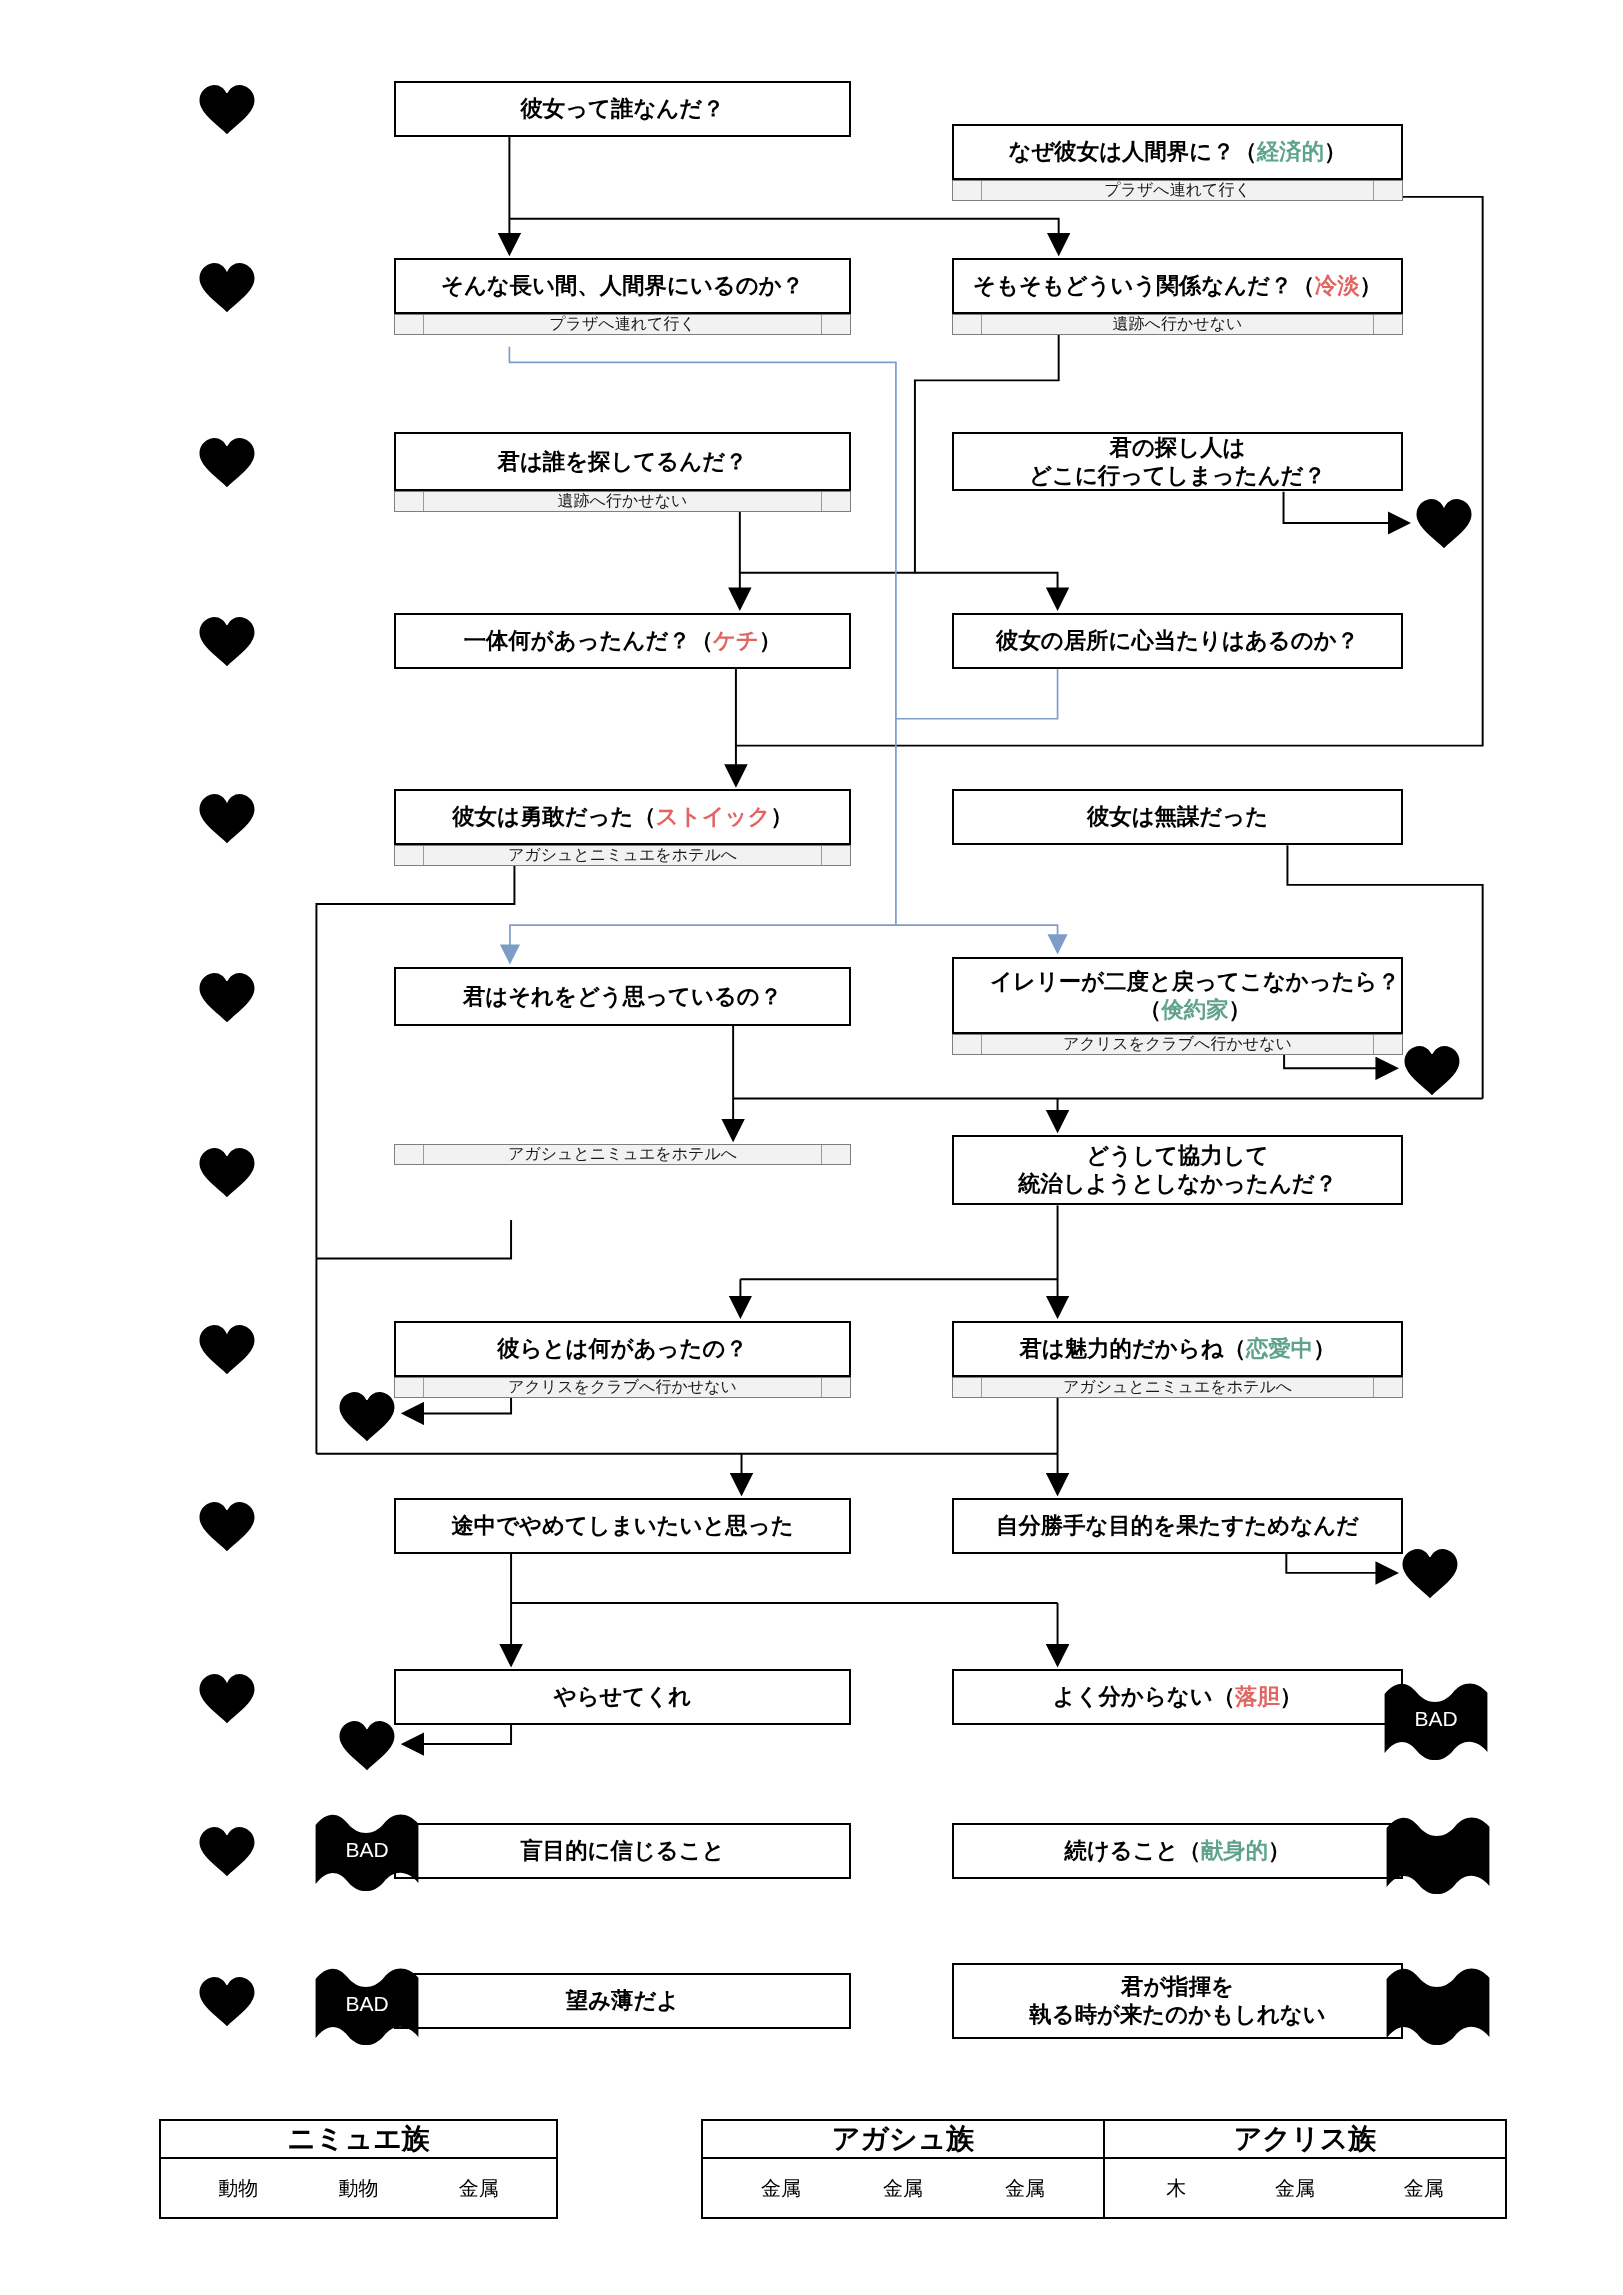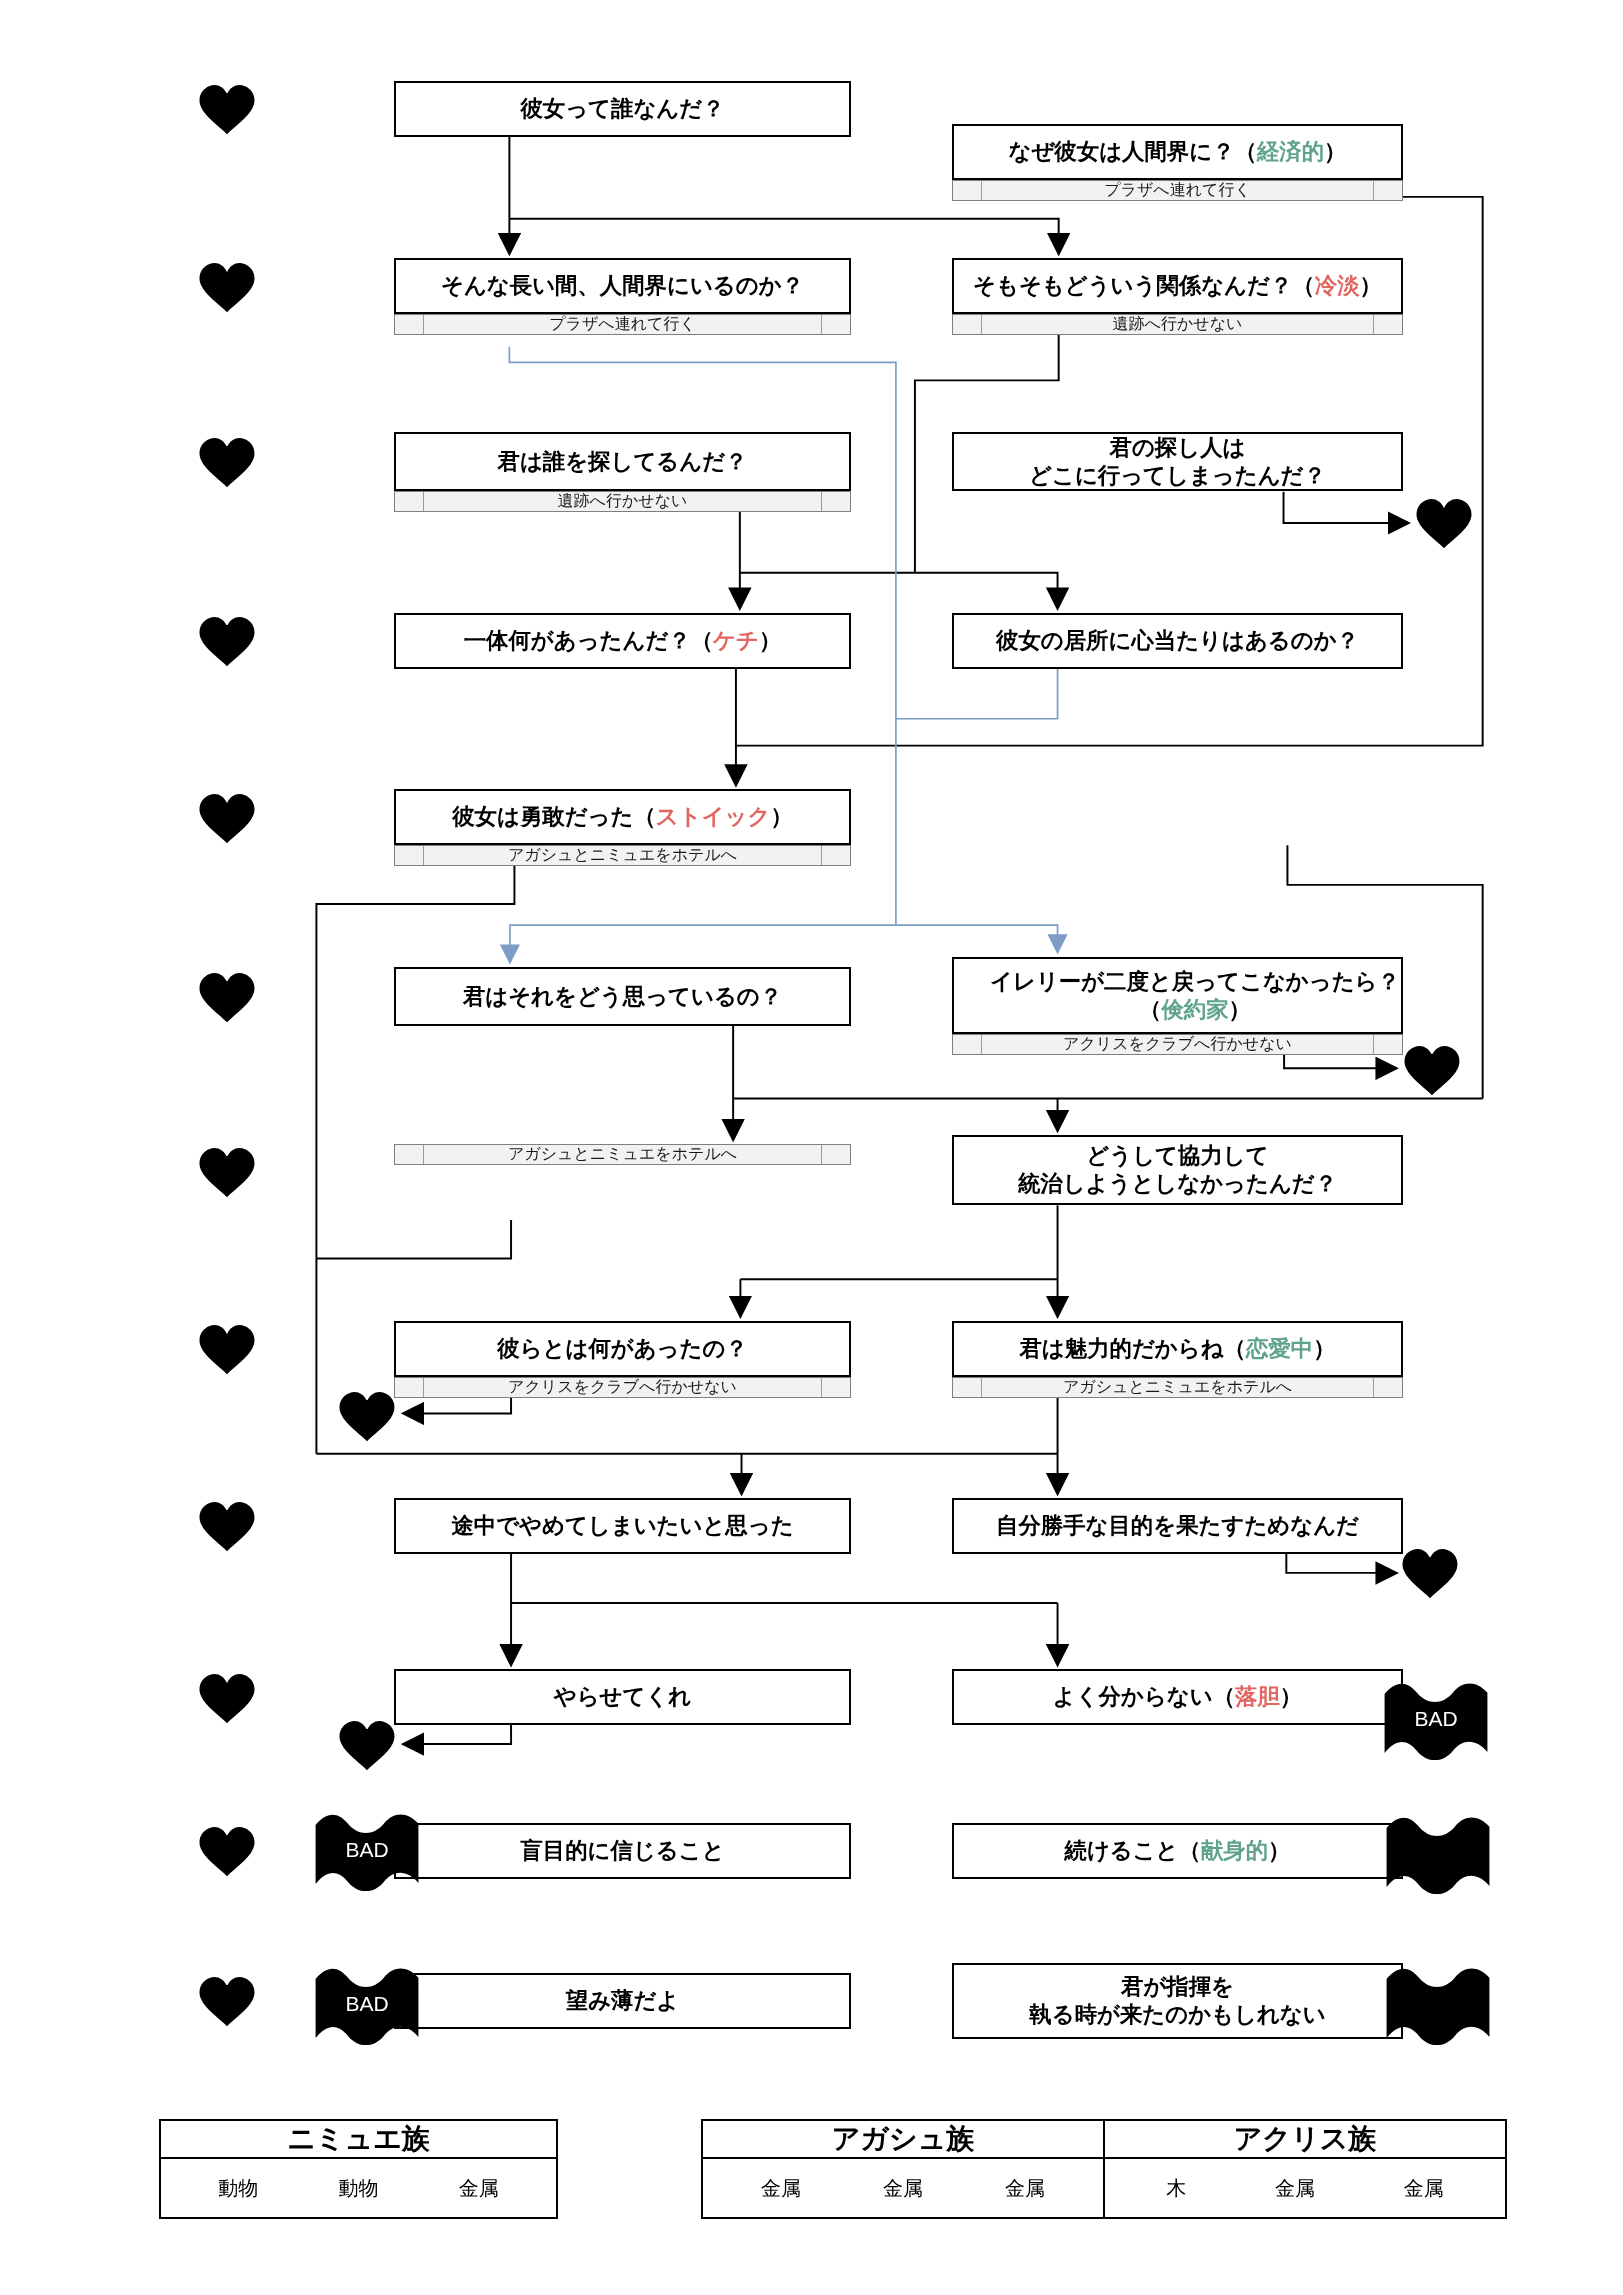--- a/index.html
+++ b/index.html
@@ -166,20 +166,25 @@
   <div class="node" style="left:394px;top:789px;width:457px;">
     <div class="main">
         <div class="line"><span>彼女は勇敢だった（</span><span class="accent" style="color: rgb(225, 101, 96);">ストイック</span><span>）</span></div>
       </div>
     <div class="sub">
         <span class="sub-cell l"></span>
         <span class="sub-text">アガシュとニミュエをホテルへ</span>
         <span class="sub-cell r"></span>
       </div>
   </div>
+  <div class="node" style="left:952px;top:789px;width:451px;">
+    <div class="main">
+        <div class="line"><span>彼女は無謀だった</span></div>
+      </div>
+  </div>
 
   <div class="node" style="left:394px;top:967px;width:457px;">
     <div class="main" style="height:59px;">
         <div class="line"><span>君はそれをどう思っているの？</span></div>
       </div>
   </div>
   <div class="node" style="left:952px;top:957px;width:451px;">
     <div class="main" style="height:77px;padding-left:35px;">
       <div class="line"><span>イレリーが二度と戻ってこなかったら？</span></div>
       <div class="line"><span>（</span><span class="accent" style="color: rgb(95, 163, 139);">倹約家</span><span>）</span></div>

